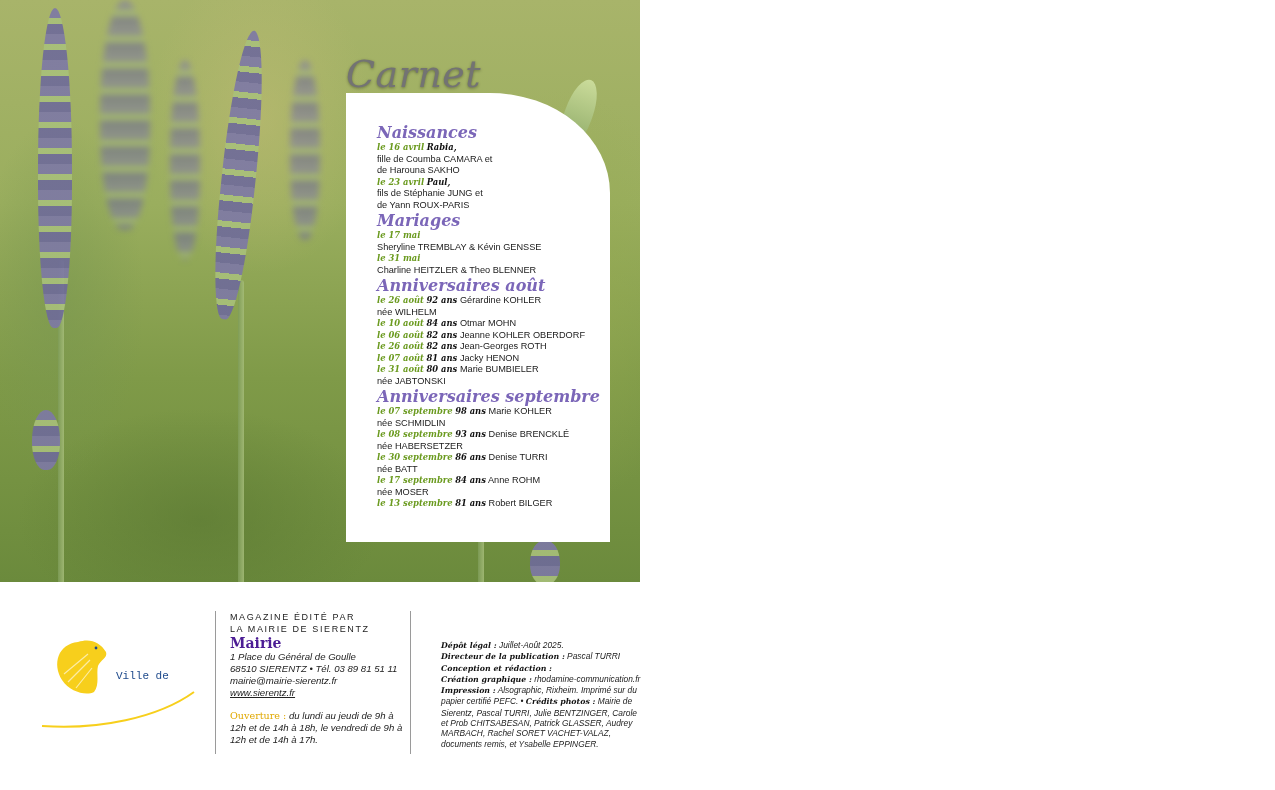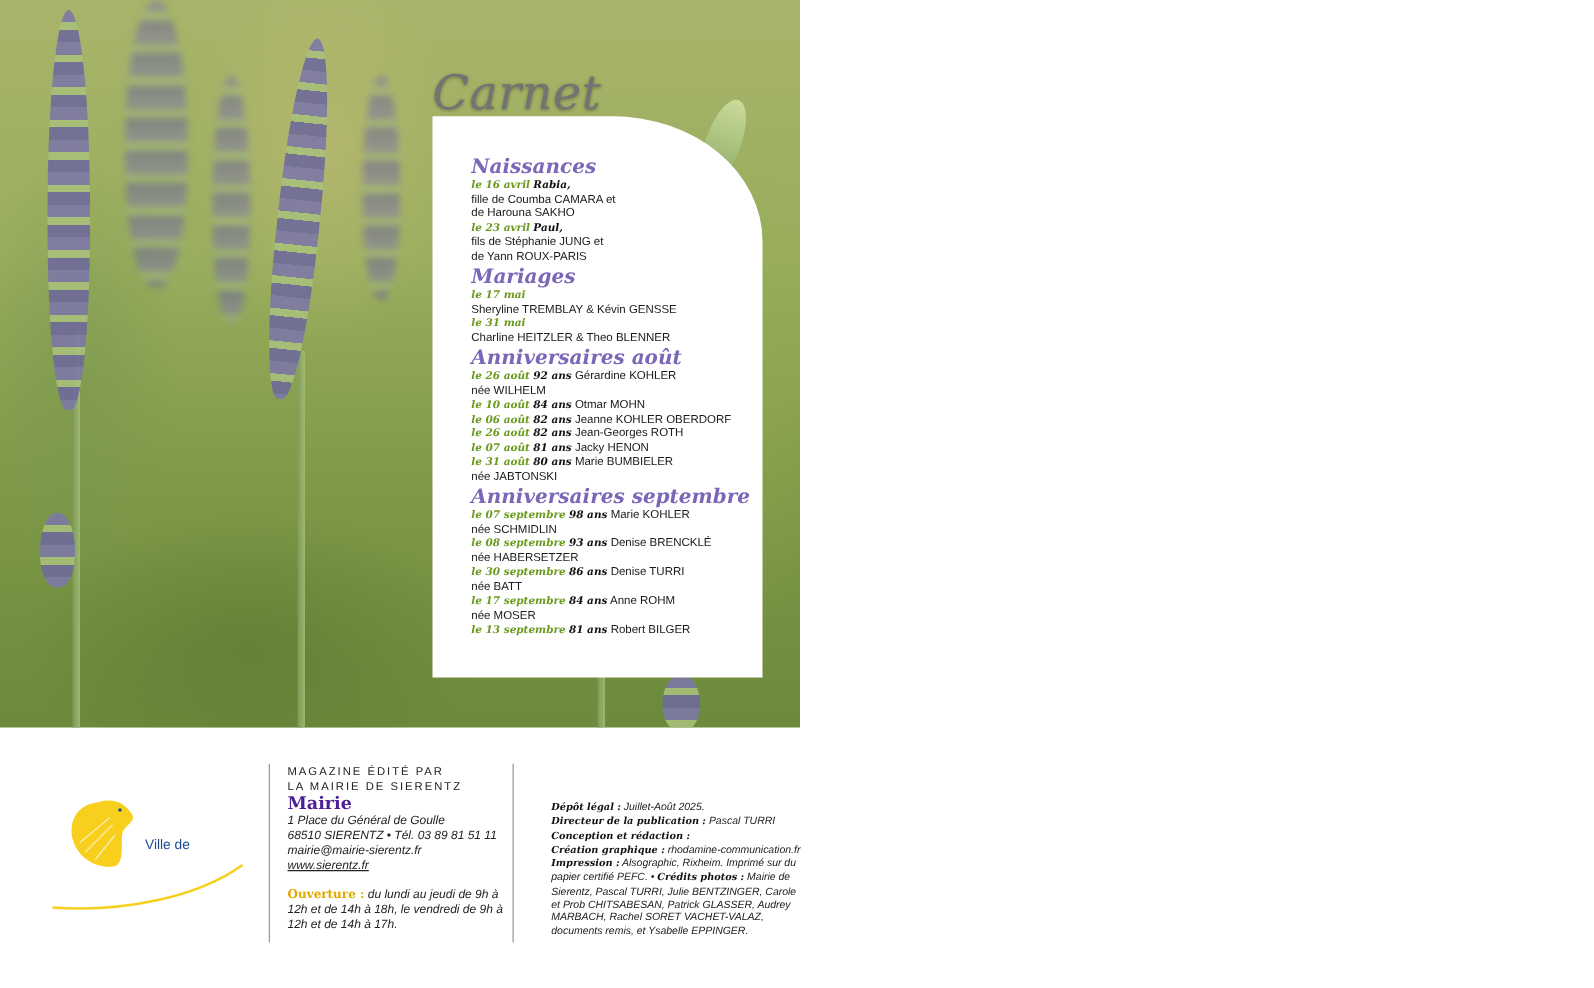--- a/index.html
+++ b/index.html
@@ -42,21 +42,21 @@
 
   
   .logo { position: absolute; left: 38px; top: 634px; width: 160px; height: 100px; }
   .divider { position: absolute; width: 1px; background: #9a9a9a; top: 611px; height: 143px; }
   .col1 { position: absolute; left: 230px; top: 611px; width: 175px; }
   .col2 { position: absolute; left: 423px; top: 640px; width: 200px; margin-left: 18px; }
   .caps { font-family: "Liberation Sans", sans-serif; font-size: 9px; letter-spacing: 1.6px; color: #222; line-height: 12px; }
   .mairie-h { font-family: "DejaVu Serif", serif; font-weight: bold; color: #4c1d95; font-size: 14px; margin-top: 0; line-height: 16px; }
   .it { font-family: "Liberation Sans", sans-serif; font-style: italic; font-size: 9.6px; color: #222; line-height: 12px; }
   .it a { color: #222; text-decoration: underline; }
-  .ouv { font-family: "DejaVu Serif", serif; font-weight: bold; color: #e0a800; font-style: normal; margin-top: 17px; }
+  .ouv { font-family: "DejaVu Serif", serif; font-weight: normal; color: #e0a800; font-style: normal; margin-top: 17px; }
   .legal { font-family: "Liberation Sans", sans-serif; font-size: 8.4px; line-height: 10.3px; color: #222; font-style: italic; }
   .legal b { font-family: "DejaVu Serif", serif; font-weight: bold; color: #111; font-size: 7.8px; }
 </style>
 </head>
 <body>
 
 <div class="photo">
   <div class="stem" style="left:58px;top:260px;height:330px;"></div>
   <div class="spike" style="left:38px;top:8px;width:34px;height:320px;"></div>
   <div class="stem" style="left:238px;top:280px;height:310px;"></div>
@@ -112,21 +112,21 @@
   </div>
 </div>
 
 <div class="logo">
   <svg width="160" height="100" viewBox="0 0 160 100">
     <path d="M40 8 C 20 10, 14 30, 24 46 C 32 58, 48 62, 56 58 C 62 50, 58 40, 60 32 C 62 26, 70 24, 68 18 C 62 8, 52 4, 40 8 Z" fill="#f7cf1c"></path>
     <path d="M26 40 L50 20 M30 48 L52 26 M38 54 L54 34" stroke="#ffffff" stroke-width="1.2" opacity=".6"></path>
     <circle cx="58" cy="14" r="1.4" fill="#1e4a8c"></circle>
     <path d="M4 92 C 60 96, 120 84, 156 58" stroke="#f7cf1c" stroke-width="2" fill="none"></path>
   </svg>
-  <div style="position:absolute;left:78px;top:36px;font-family:Liberation Sans, sans-serif;font-size:11px;color:#1e4a8c;text-align:center;">Ville de</div>
+  <div style="position:absolute;left:78px;top:36px;font-family:Liberation Mono, monospace;font-size:11px;color:#1e4a8c;text-align:center;">Ville de</div>
 </div>
 
 <div class="divider" style="left:215px;"></div>
 <div class="divider" style="left:410px;"></div>
 
 <div class="col1">
   <div class="caps">MAGAZINE ÉDITÉ PAR</div>
   <div class="caps">LA MAIRIE DE SIERENTZ</div>
   <div class="mairie-h">Mairie</div>
   <div class="it">1 Place du Général de Goulle</div>

